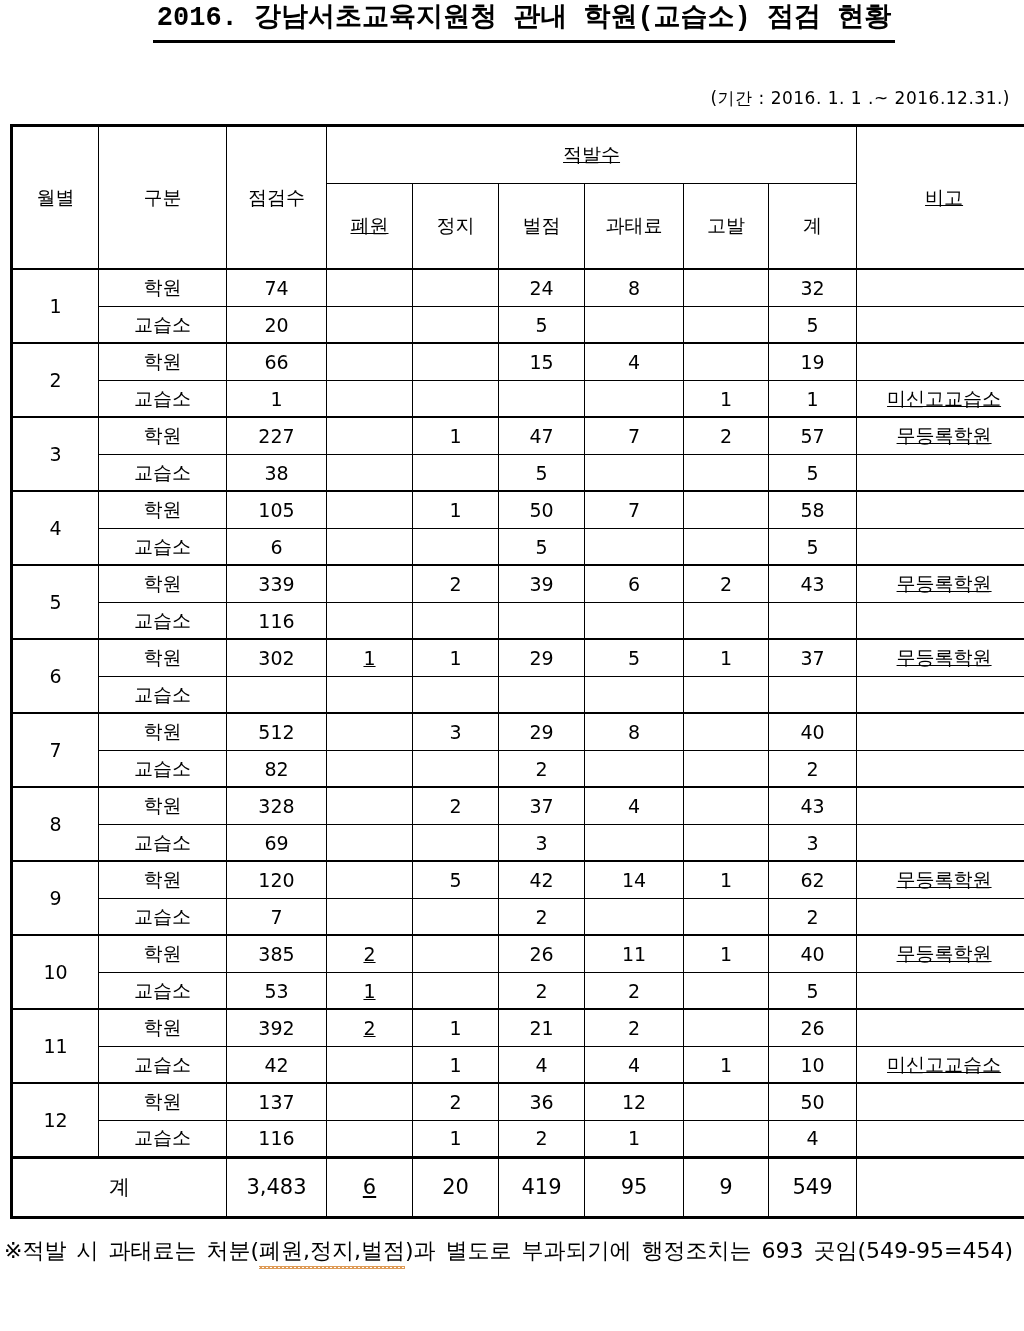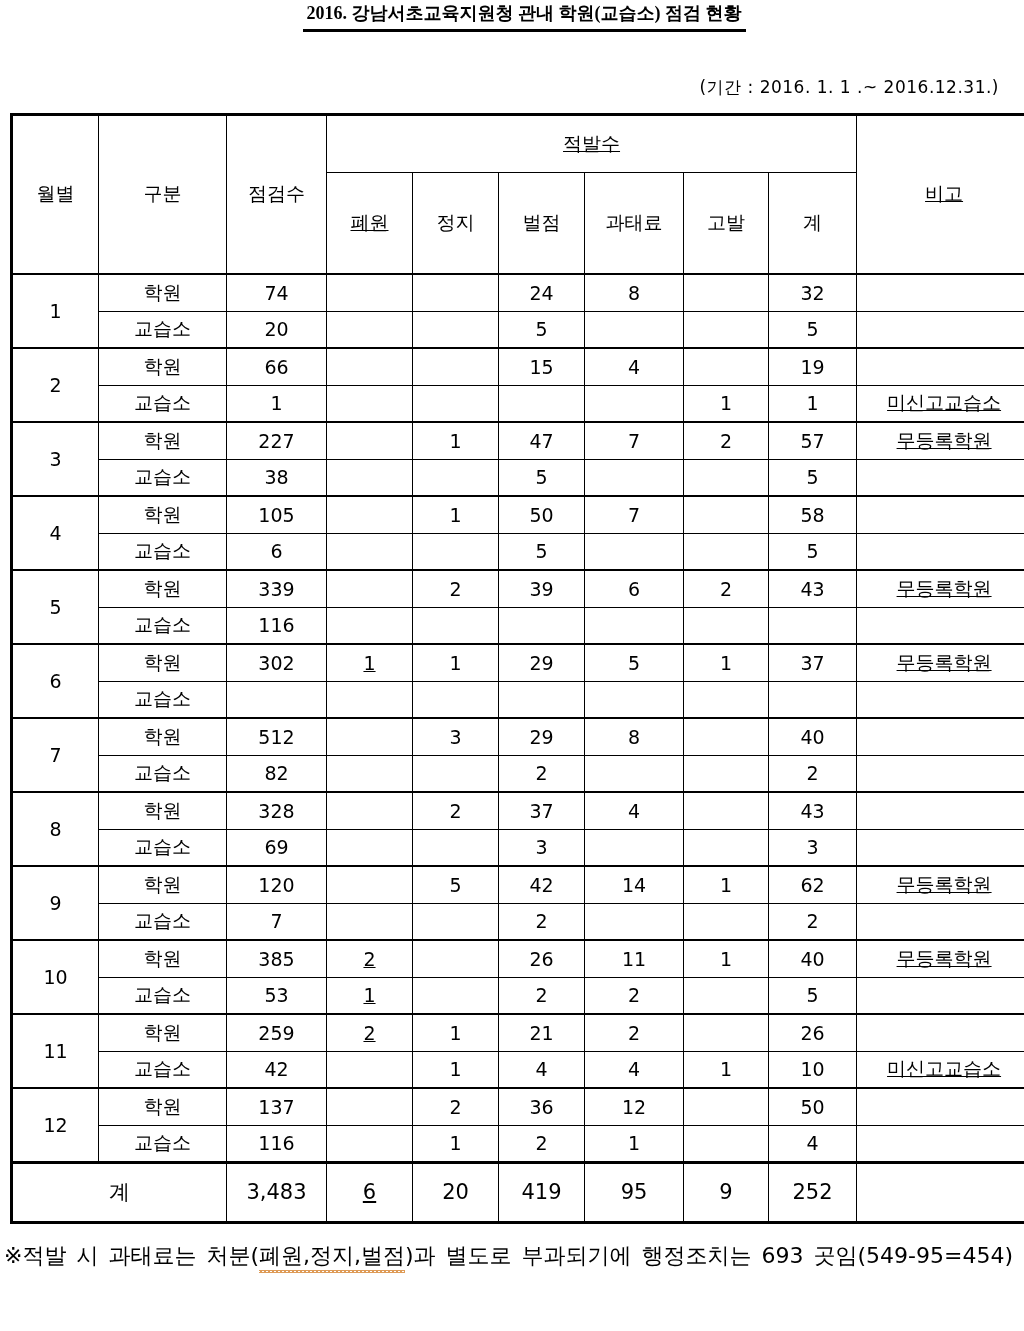--- a/index.html
+++ b/index.html
@@ -17,35 +17,35 @@
     position: relative;
   }
 
   
   .title-wrap {
     text-align: center;
     padding-top: 2px;
   }
   .doc-title {
     display: inline-block;
-    font-family: Liberation Serif, serif;
-    font-size: 18px;
+    font-family: Liberation Mono, monospace;
+    font-size: 27px;
     font-weight: bold;
     letter-spacing: 0px;
     line-height: 1.25;
     border-bottom: 3px solid #000;
     padding: 0 4px 4px 4px;
     white-space: nowrap;
     margin-left: 24px;
   }
 
   
   .subtitle-wrap {
     text-align: right;
-    padding-right: 25px;
+    padding-right: 14px;
     margin-top: 44px;
   }
   .doc-subtitle {
     font-family: "DejaVu Sans", "Liberation Sans", sans-serif;
     font-size: 17px;
     font-weight: normal;
     letter-spacing: 0.5px;
     white-space: nowrap;
   }
 
@@ -76,21 +76,21 @@
     border: 3px solid #000;
   }
   
   .hd {
     font-size: 20px;
   }
   .hd-sub {
     font-size: 19px;
   }
   thead tr:first-child th { height: 58px; }
-  thead tr:nth-child(2) th { height: 102px; }
+  thead tr:nth-child(2) th { height: 86px; }
   .thead-bottom td, .thead-bottom th {
     border-bottom: 3px double #000;
   }
   
   tr.group-start td {
     border-top: 2px solid #000;
   }
   tr.total-row td {
     border-top: 3px solid #000;
     height: 60px;
@@ -405,21 +405,21 @@
           <td class="col-small"></td>
           <td class="col-small">2</td>
           <td class="col-fee">2</td>
           <td class="col-accuse"></td>
           <td class="col-sum">5</td>
           <td class="col-note sep-left"></td>
         </tr>
         <tr class="group-start">
           <td rowspan="2" class="col-month">11</td>
           <td class="col-kind">학원</td>
-          <td class="col-count">259</td>
+          <td class="col-count">392</td>
           <td class="col-small sep-left">2</td>
           <td class="col-small">1</td>
           <td class="col-small">21</td>
           <td class="col-fee">2</td>
           <td class="col-accuse"></td>
           <td class="col-sum">26</td>
           <td class="col-note sep-left"></td>
         </tr>
         <tr>
           <td class="col-kind">교습소</td>
@@ -456,21 +456,21 @@
           <td class="col-note sep-left"></td>
         </tr>
         <tr class="total-row">
           <td colspan="2">계</td>
           <td class="col-count">3,483</td>
           <td class="col-small sep-left">6</td>
           <td class="col-small">20</td>
           <td class="col-small">419</td>
           <td class="col-fee">95</td>
           <td class="col-accuse">9</td>
-          <td class="col-sum">252</td>
+          <td class="col-sum">549</td>
           <td class="col-note sep-left"></td>
         </tr>
       </tbody>
   </table>
 </div>
 
 <div class="footnote">
   <span>※</span><span>적발 시 과태료는 처분(</span><span class="squiggle">폐원,정지,벌점</span><span>)과 별도로 부과되기에 행정조치는 693 곳임(549-95=454)</span>
 </div>
 

